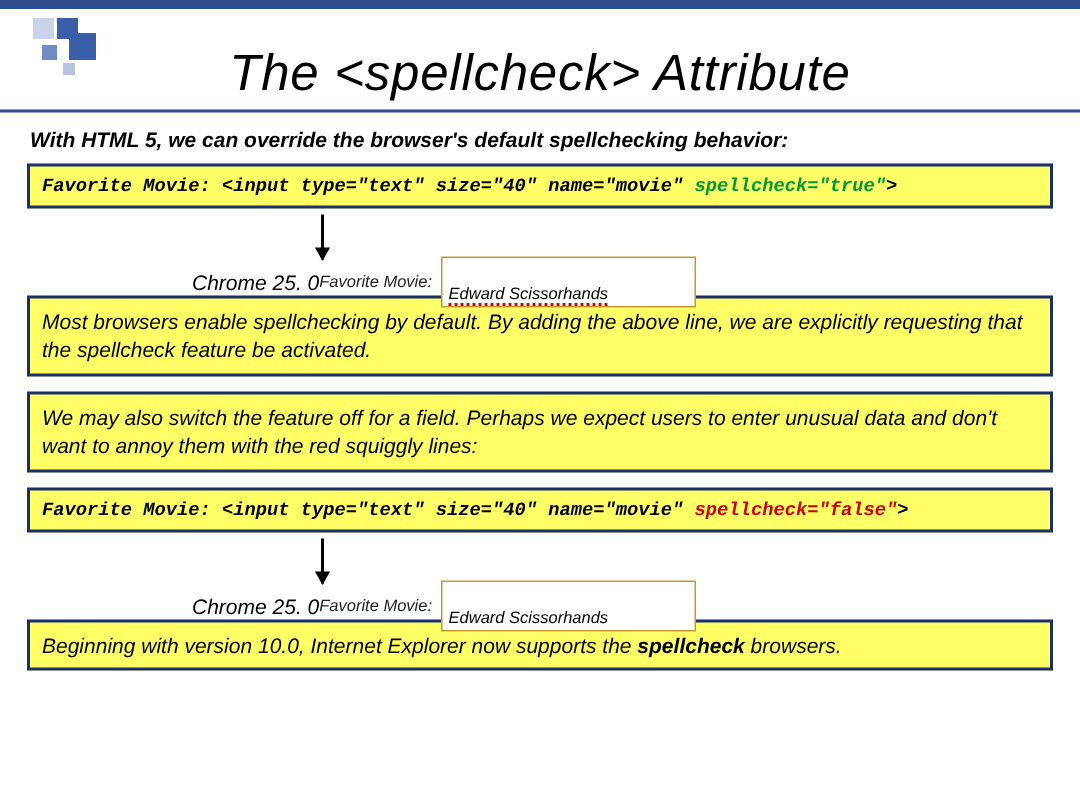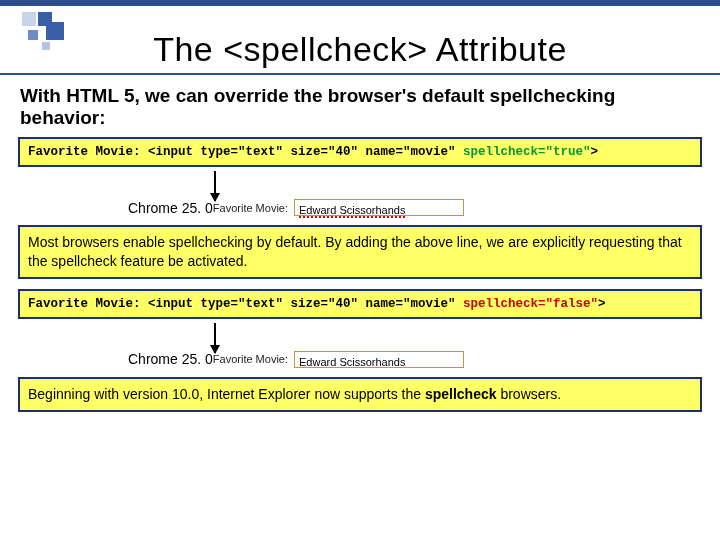--- a/index.html
+++ b/index.html
@@ -11,20 +11,21 @@
     font-family: Arial, Helvetica, sans-serif;
     color: #000;
     overflow: hidden;
   }
   .slide {
     position: relative;
     width: 720px;
     height: 388px;
     box-sizing: border-box;
     padding: 8px 18px 0 18px;
+    font-style: italic;
   }
   .top-rule {
     position: absolute;
     top: 0; left: 0; right: 0;
     height: 6px;
     background: #2e4d8f;
   }
   .corner-squares {
     position: absolute;
     top: 12px;
@@ -44,21 +45,21 @@
     margin: 22px 0 4px 0;
     font-weight: normal;
     letter-spacing: 0.5px;
   }
   .title-rule {
     border: none;
     border-top: 2px solid #2e4d8f;
     margin: 0 -18px 10px -18px;
   }
   .intro {
-    font-size: 19px;
+    font-size: 14px;
     font-weight: bold;
     margin: 6px 2px 8px 2px;
   }
   .codebox, .yellowbox {
     border: 2px solid #1a2f6b;
     background: #ffff66;
     padding: 6px 8px;
     margin: 0 0 10px 0;
   }
   .codebox {
@@ -111,21 +112,21 @@
     font-family: Arial, sans-serif;
   }
   .demo-label { color: #222; }
   .demo-input {
     display: inline-block;
     width: 170px;
     height: 17px;
     border: 1px solid #c7962e;
     background: #fff;
     font-size: 11px;
-    padding: 2px 4px;
+    padding: 16px 4px;
     line-height: 17px;
     box-sizing: border-box;
   }
   .demo-input.sp .word {
     
     border-bottom: 2px dotted #d00;
     padding-bottom: 0;
   }
   .strong { font-weight: bold; }
 </style>
@@ -157,20 +158,21 @@
       <span>Chrome 25. 0</span>
       <span class="demo">
         <span class="demo-label">Favorite Movie:</span>
         <span class="demo-input sp"><span class="word">Edward Scissorhands</span></span>
       </span>
     </div>
   </div>
 
   <div class="yellowbox">Most browsers enable spellchecking by default.  By adding the above line, we are explicitly requesting that the spellcheck feature be activated.</div>
 
+  <div class="yellowbox">We may also switch the feature off for a field.  Perhaps we expect users to enter unusual data and don't want to annoy them with the red squiggly lines:</div>
 
   <div class="codebox">
     <span>Favorite Movie: &lt;input type="text" size="40" name="movie" </span><span class="false">spellcheck="false"</span><span>&gt;</span>
   </div>
 
   <div class="arrow-row">
     <div class="arrow"></div>
     <div class="chrome-line">
       <span>Chrome 25. 0</span>
       <span class="demo">

